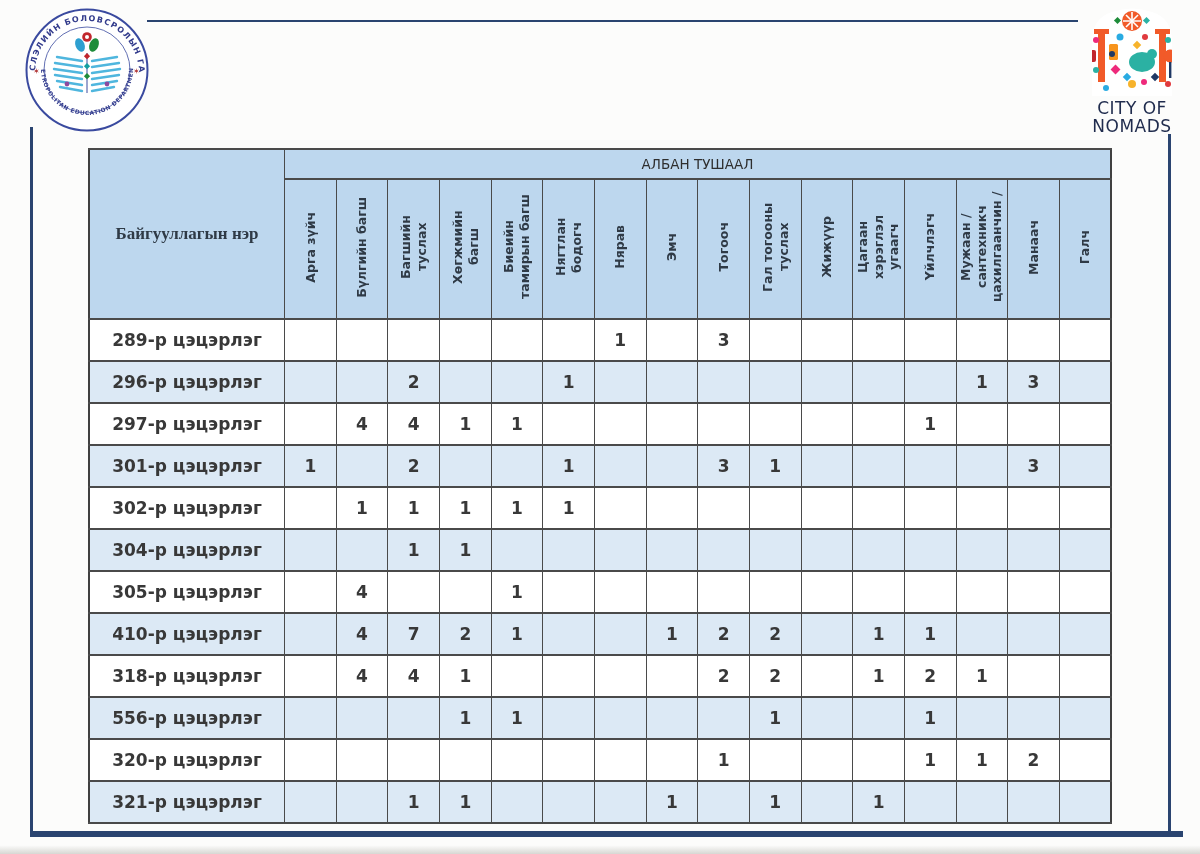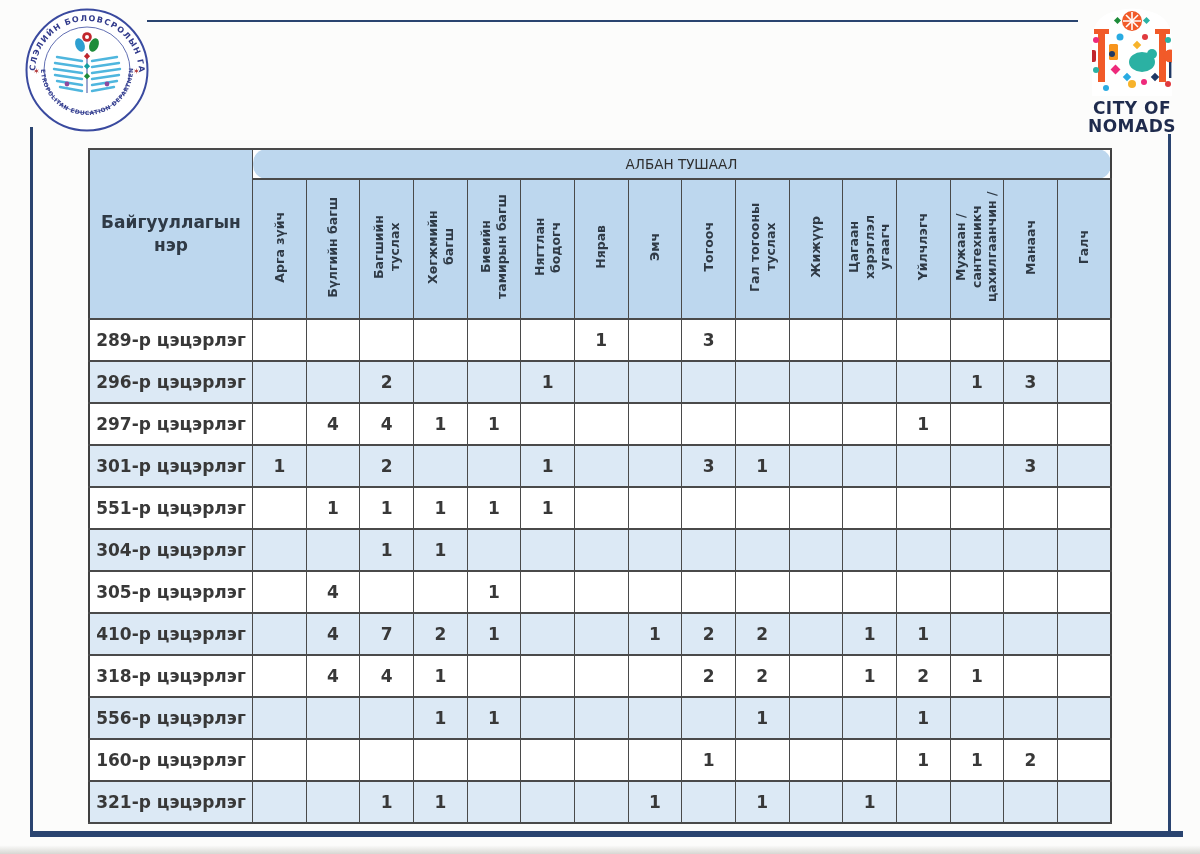--- a/index.html
+++ b/index.html
@@ -18,37 +18,37 @@
     background:linear-gradient(to bottom,#fdfdfc,#d7d7d3);}
   
   .titles{position:absolute;left:150px;top:30px;width:900px;text-align:center;}
   .title{font-size:43px;font-weight:800;color:#16233f;letter-spacing:.5px;line-height:52px;}
   .subtitle{font-size:30px;font-weight:500;color:#1c2c4c;letter-spacing:.5px;line-height:38px;margin-top:2px;}
   
   .seal{position:absolute;left:24px;top:7px;width:126px;height:126px;}
   
   .nomads{position:absolute;left:1076px;top:4px;width:112px;text-align:center;}
   .nomads svg{display:block;margin:0 auto;}
-  .nomads-text{font-size:17px;line-height:18px;font-weight:700;color:#1f2b4d;letter-spacing:.5px;margin-top:3px;}
+  .nomads-text{font-size:17px;line-height:18px;font-weight:400;color:#1f2b4d;letter-spacing:.5px;margin-top:3px;}
   
   table.vac{
     position:absolute;left:88px;top:148px;width:1024px;
     border-collapse:collapse;table-layout:fixed;background:#fff;
     border:2px solid #404040;
   }
   .vac th,.vac td{
     border:1px solid #4a4a4a;border-top-width:2px;border-bottom-width:2px;
     padding:0;overflow:hidden;
   }
   .vac thead th{background:#bdd7ee;}
   .vac .namecol{
     width:154px;font-size:17px;font-weight:700;color:#2f3a46;
-    text-align:center;vertical-align:middle;line-height:1.35;padding:0 4px;
-  }
-  .vac .group{height:28px;font-size:13.5px;font-weight:400;color:#2e2e2e;text-align:center;vertical-align:middle;border-radius:14px;}
+    text-align:center;vertical-align:middle;line-height:1.35;padding:0 20px;font-family:Liberation Serif, serif;
+  }
+  .vac .group{height:28px;font-size:13.5px;font-weight:400;color:#2e2e2e;text-align:center;vertical-align:middle;}
   .vac th.rot{height:138px;vertical-align:middle;text-align:center;}
   .vac th.rot span{
     display:inline-block;writing-mode:vertical-rl;transform:rotate(180deg);
     max-height:112px;font-size:12.5px;font-weight:700;color:#2f3a46;
     line-height:1.25;text-align:center;
   }
   .vac tbody tr{height:42px;padding-left:26px;}
   .vac tbody th.rowname{
     font-size:17px;font-weight:700;color:#383838;text-align:center;vertical-align:middle;background:#fff;
   }
@@ -267,21 +267,21 @@
         <td>3</td>
         <td>1</td>
         <td></td>
         <td></td>
         <td></td>
         <td></td>
         <td>3</td>
         <td></td>
       </tr>
       <tr>
-        <th class="rowname">551-р цэцэрлэг</th>
+        <th class="rowname">302-р цэцэрлэг</th>
         <td></td>
         <td>1</td>
         <td>1</td>
         <td>1</td>
         <td>1</td>
         <td>1</td>
         <td></td>
         <td></td>
         <td></td>
         <td></td>
@@ -381,21 +381,21 @@
         <td></td>
         <td>1</td>
         <td></td>
         <td></td>
         <td>1</td>
         <td></td>
         <td></td>
         <td></td>
       </tr>
       <tr>
-        <th class="rowname">160-р цэцэрлэг</th>
+        <th class="rowname">320-р цэцэрлэг</th>
         <td></td>
         <td></td>
         <td></td>
         <td></td>
         <td></td>
         <td></td>
         <td></td>
         <td></td>
         <td>1</td>
         <td></td>

